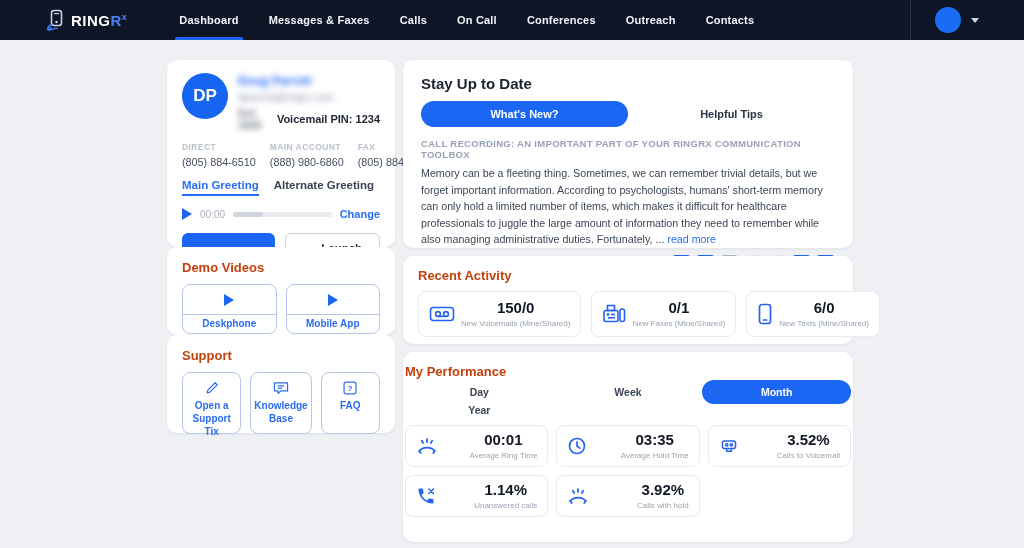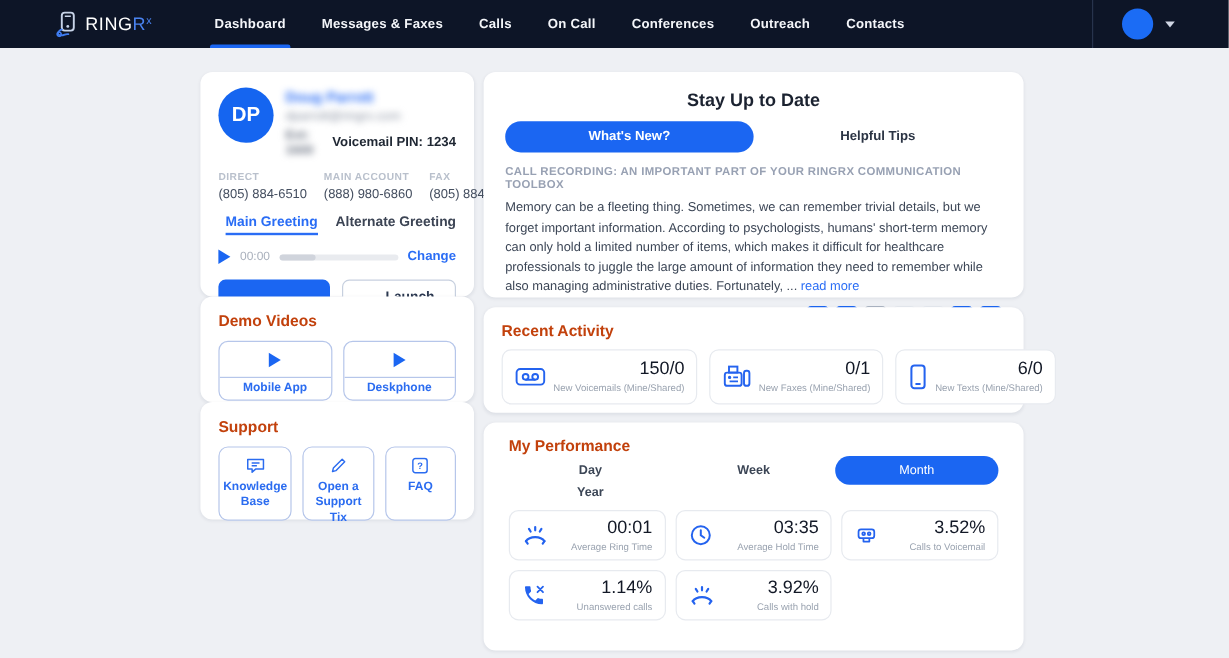--- a/index.html
+++ b/index.html
@@ -8,21 +8,21 @@
     font-family: "Liberation Sans", sans-serif;
     background:#eef0f4;
     color:#1b2230;
   }
   
   .navbar {
     height:40px; background:#0d1527; display:flex; align-items:center;
     padding:0 45px 0 45px; position:relative;
   }
   .brand { display:flex; align-items:center; gap:6px; margin-right:52px; }
-  .brand-text { font-size:15px; font-weight:400; color:#ffffff; letter-spacing:.5px; display:flex; align-items:flex-start;}
+  .brand-text { font-size:15px; font-weight:700; color:#ffffff; letter-spacing:.5px; display:flex; align-items:flex-start;}
   .brand-text .rx { color:#4a83f0; }
   .brand-text .rx-sub { color:#4a83f0; font-size:9px; }
   .nav-items { display:flex; align-items:stretch; height:40px; gap:30px; }
   .nav-item {
     display:flex; align-items:center; font-size:11px; font-weight:700; color:#f4f6fa;
     cursor:pointer; position:relative; letter-spacing:.2px;
   }
   .nav-item.active::after {
     content:""; position:absolute; left:-4px; right:-4px; bottom:0; height:3px;
     background:#1b66f2; border-radius:2px 2px 0 0;
@@ -49,21 +49,21 @@
   .profile-info { flex:1; padding-top:1px; }
   .redacted { filter:blur(3px); user-select:none; }
   .profile-name { font-size:12px; font-weight:700; color:#2a6df5; }
   .profile-email { font-size:10.5px; color:#8b93a2; margin-top:3px; }
   .profile-line3 { display:flex; align-items:center; gap:12px; margin-top:4px; }
   .profile-ext { font-size:10.5px; color:#6b7382; font-weight:700; }
   .voicemail-pin { font-size:11px; font-weight:800; color:#1f2733; white-space:nowrap; }
   .phones-row { display:flex; gap:14px; margin-top:11px; }
   .phone-label { font-size:8.5px; font-weight:700; color:#b9c0cc; letter-spacing:.4px; }
   .phone-number { font-size:10.8px; color:#454f60; margin-top:4px; white-space:nowrap; }
-  .greeting-tabs { display:flex; gap:15px; margin-top:11px;justify-content:flex-end; }
+  .greeting-tabs { display:flex; gap:15px; margin-top:11px; }
   .greeting-tab { font-size:11.5px; font-weight:700; color:#3c4454; cursor:pointer; padding-bottom:3px; }
   .greeting-tab.active { color:#2a6df5; border-bottom:2px solid #2a6df5; }
   .player-row { display:flex; align-items:center; gap:8px; margin-top:12px; }
   .play-btn { width:0; height:0; border-top:6px solid transparent; border-bottom:6px solid transparent; border-left:10px solid #1b66f2; cursor:pointer; }
   .player-time { font-size:10px; color:#a9b0bc; }
   .player-track { flex:1; height:5px; border-radius:3px; background:#e9ebef; position:relative; cursor:pointer; }
   .player-track-fill { position:absolute; left:0; top:0; bottom:0; width:30%; border-radius:3px; background:#d0d4dc; }
   .change-link { font-size:11px; font-weight:700; color:#2a6df5; cursor:pointer; }
   .profile-buttons { display:flex; gap:10px; margin-top:13px; }
   .btn-settings {
@@ -92,21 +92,21 @@
   }
   .support-card { height:98px; padding:13px 15px; }
   .support-tile {
     flex:1; border:1px solid #b6c6ea; border-radius:8px; cursor:pointer; background:#fff;
     display:flex; flex-direction:column; align-items:center; padding:8px 3px 6px; gap:4px; height:62px;
   }
   .support-tile-label { font-size:10px; font-weight:700; color:#2b6cf0; text-align:center; line-height:1.3; }
 
   
   .news-card { height:188px; padding:15px 18px 12px; }
-  .news-title { font-size:15px; font-weight:800;text-align:center; }
+  .news-title { font-size:15px; font-weight:800; }
   .news-tabs { display:grid; grid-template-columns:1fr 1fr; margin-top:9px; align-items:center; }
   .news-tab-active {
     background:#1b66f2; color:#fff; font-size:11px; font-weight:700; text-align:center;
     border-radius:14px; padding:7px 0; cursor:pointer;
   }
   .news-tab-inactive { text-align:center; font-size:11px; font-weight:600; color:#2b3444; cursor:pointer; }
   .article-title { margin-top:11px; font-size:9.5px; font-weight:700; color:#98a1b3; letter-spacing:.3px; }
   .article-date { margin-top:5px; font-size:9.5px; color:#555e6e; }
   .article-body { margin-top:5px; font-size:10.7px; line-height:1.55; color:#3c4656; }
   .read-more { color:#2a6df5; cursor:pointer; }
@@ -120,29 +120,29 @@
   .page-btn.idle { background:#fff; border-color:#e4e8ee; color:#bcc3cf; }
 
   
   .activity-card { height:88px; padding:12px 15px; }
   .stat-row { display:flex; gap:10px; margin-top:8px; }
   .stat-tile {
     flex:1; border:1px solid #e7eaef; border-radius:8px; padding:8px 10px;
     display:flex; align-items:center; gap:6px; background:#fff; height:46px;
   }
   .stat-right { margin-left:auto; text-align:right; }
-  .stat-value { font-size:15px; font-weight:400; color:#121826; line-height:1.1; }
+  .stat-value { font-size:15px; font-weight:700; color:#121826; line-height:1.1;text-align:center; }
   .stat-label { font-size:8px; color:#9aa3b0; margin-top:2px; white-space:nowrap; }
 
   
-  .perf-card { height:190px; padding:12px 21px; }
+  .perf-card { height:190px; padding:12px 2px; }
   .perf-tabs { display:grid; grid-template-columns:repeat(3,1fr); align-items:center; margin-top:1px; }
   .perf-tab { text-align:center; font-size:10.5px; font-weight:600; color:#3c4656; cursor:pointer; }
   .perf-tab.active {
-    background:#1b66f2; color:#fff; border-radius:12px; padding:6px 0; font-weight:400;
+    background:#1b66f2; color:#fff; border-radius:12px; padding:6px 0; font-weight:700;
   }
   .perf-grid { display:grid; grid-template-columns:repeat(3,1fr); gap:8px; margin-top:9px; }
   .perf-tile {
     border:1px solid #e7eaef; border-radius:8px; padding:7px 10px; height:42px;
     display:flex; align-items:center; gap:6px; background:#fff;
   }
   .icon-blue { color:#2463ef; flex:0 0 auto; display:flex; }
 </style>
 </head>
 <body>
@@ -251,51 +251,51 @@
       </div>
     </div>
 
     <div class="card demo-card">
       <div class="card-title">Demo Videos</div>
       <div class="tile-row">
         <div class="video-tile">
           <div class="video-tile-top">
               <div class="video-play"></div>
             </div>
-          <div class="video-tile-label">Mobile App</div>
+          <div class="video-tile-label">Deskphone</div>
         </div>
         <div class="video-tile">
           <div class="video-tile-top">
               <div class="video-play"></div>
             </div>
-          <div class="video-tile-label">Deskphone</div>
+          <div class="video-tile-label">Mobile App</div>
         </div>
       </div>
     </div>
 
     <div class="card support-card">
       <div class="card-title">Support</div>
       <div class="tile-row">
         <div class="support-tile">
           <span class="icon-blue">
+            <svg width="14" height="14" viewBox="0 0 20 20" fill="none" stroke="#2b6cf0" stroke-width="1.7" stroke-linejoin="round">
+              <path d="M3 17l1-4L14.5 2.5l3 3L7 16l-4 1z"></path>
+            </svg>
+          </span>
+          <div class="support-tile-label">Open a Support Tix</div>
+        </div>
+        <div class="support-tile">
+          <span class="icon-blue">
             <svg width="16" height="14" viewBox="0 0 22 19" fill="none" stroke="#2b6cf0" stroke-width="1.7">
               <path d="M2 2.5h18v11h-9l-4 3.5v-3.5H2z" stroke-linejoin="round"></path>
               <line x1="6.5" y1="6.6" x2="15.5" y2="6.6"></line>
                 <line x1="6.5" y1="9.8" x2="12.5" y2="9.8"></line>
             </svg>
           </span>
           <div class="support-tile-label">Knowledge Base</div>
-        </div>
-        <div class="support-tile">
-          <span class="icon-blue">
-            <svg width="14" height="14" viewBox="0 0 20 20" fill="none" stroke="#2b6cf0" stroke-width="1.7" stroke-linejoin="round">
-              <path d="M3 17l1-4L14.5 2.5l3 3L7 16l-4 1z"></path>
-            </svg>
-          </span>
-          <div class="support-tile-label">Open a Support Tix</div>
         </div>
         <div class="support-tile">
           <span class="icon-blue">
             <svg width="14" height="14" viewBox="0 0 20 20" fill="none">
               <rect x="1.5" y="1.5" width="17" height="17" rx="3" stroke="#2b6cf0" stroke-width="1.7"></rect>
               <text x="10" y="14" text-anchor="middle" font-size="11" font-weight="bold" fill="#2b6cf0" font-family="Liberation Sans, sans-serif">?</text>
             </svg>
           </span>
           <div class="support-tile-label">FAQ</div>
         </div>

